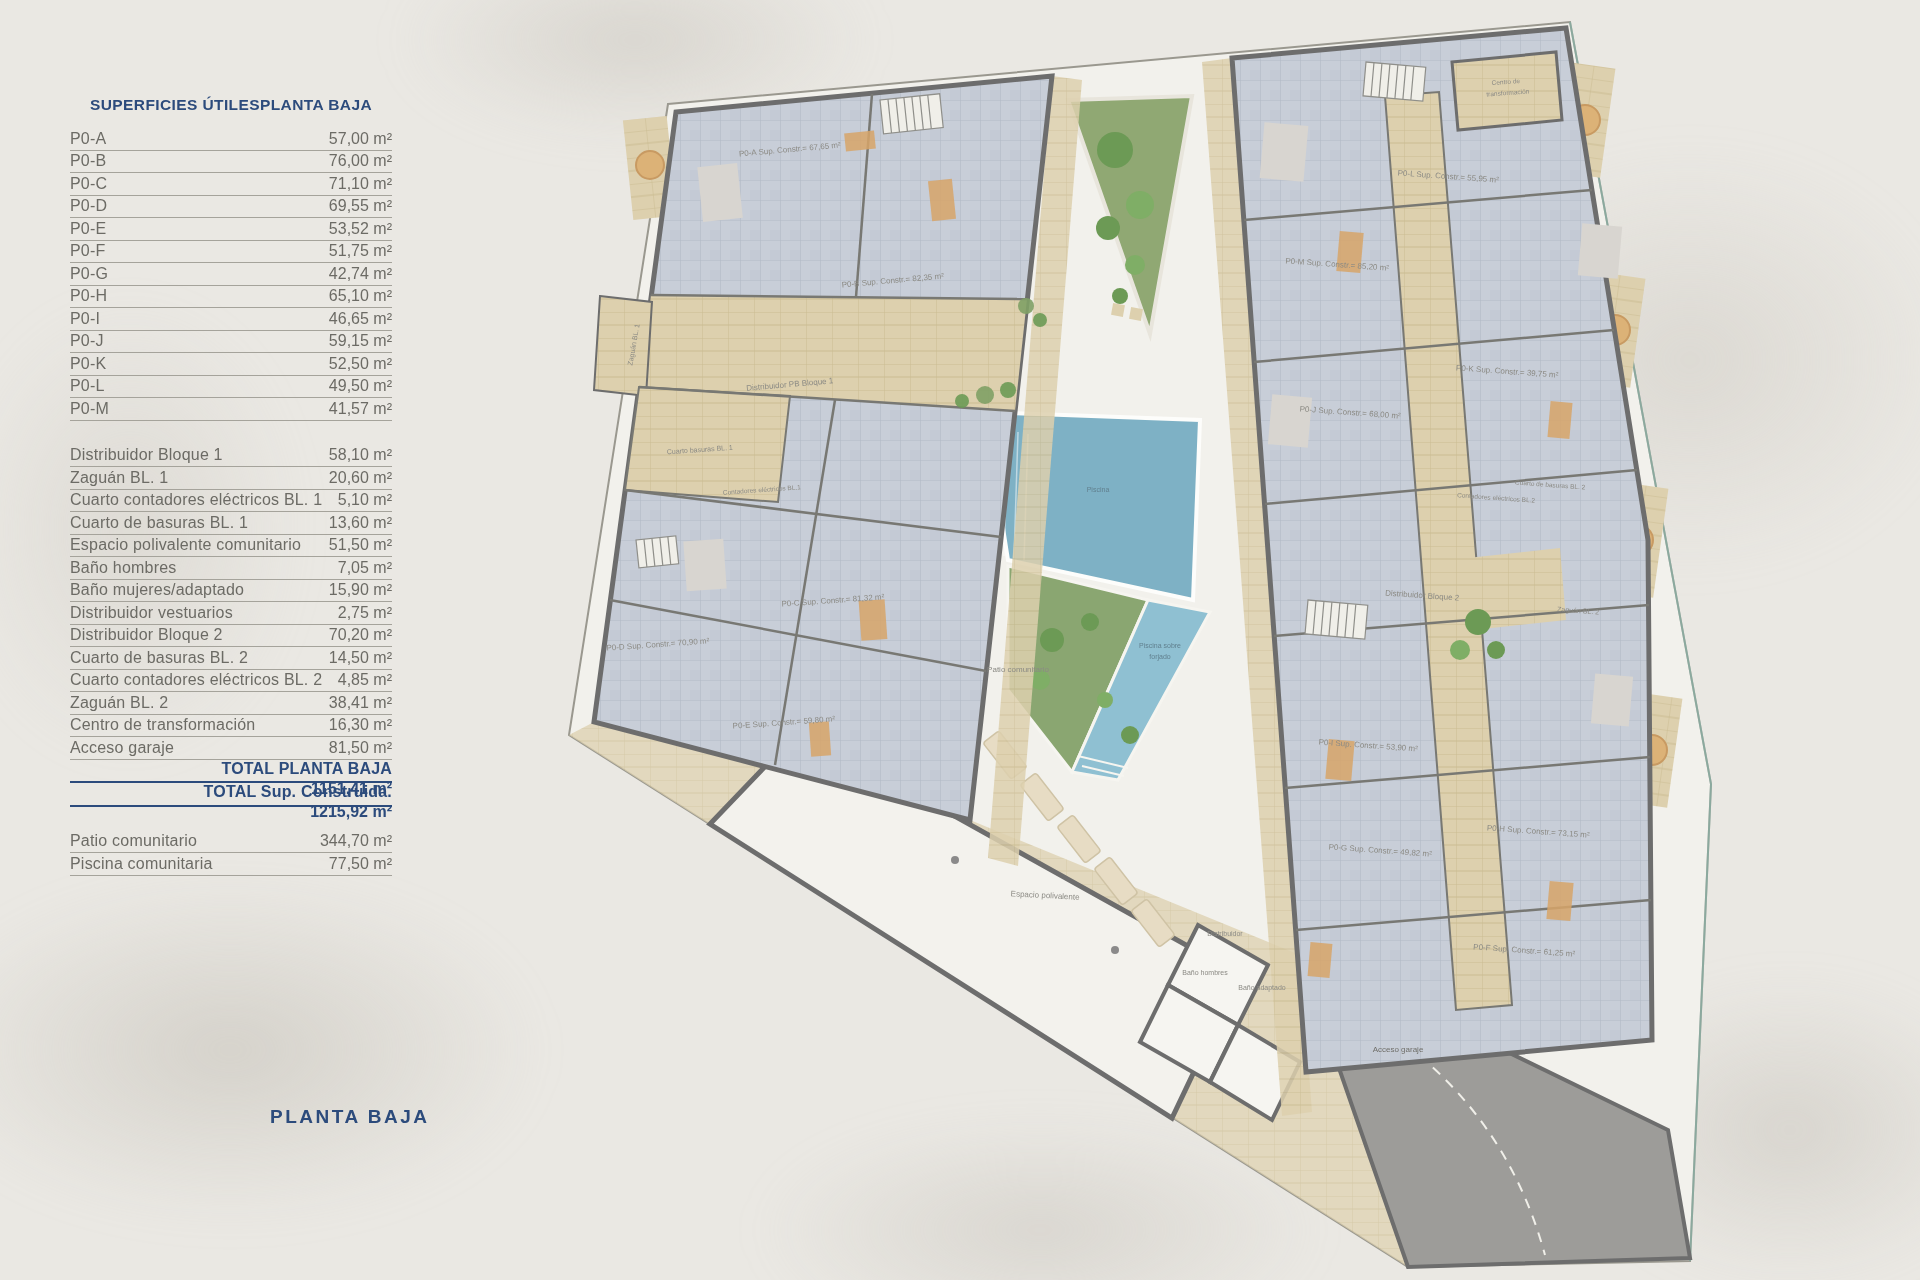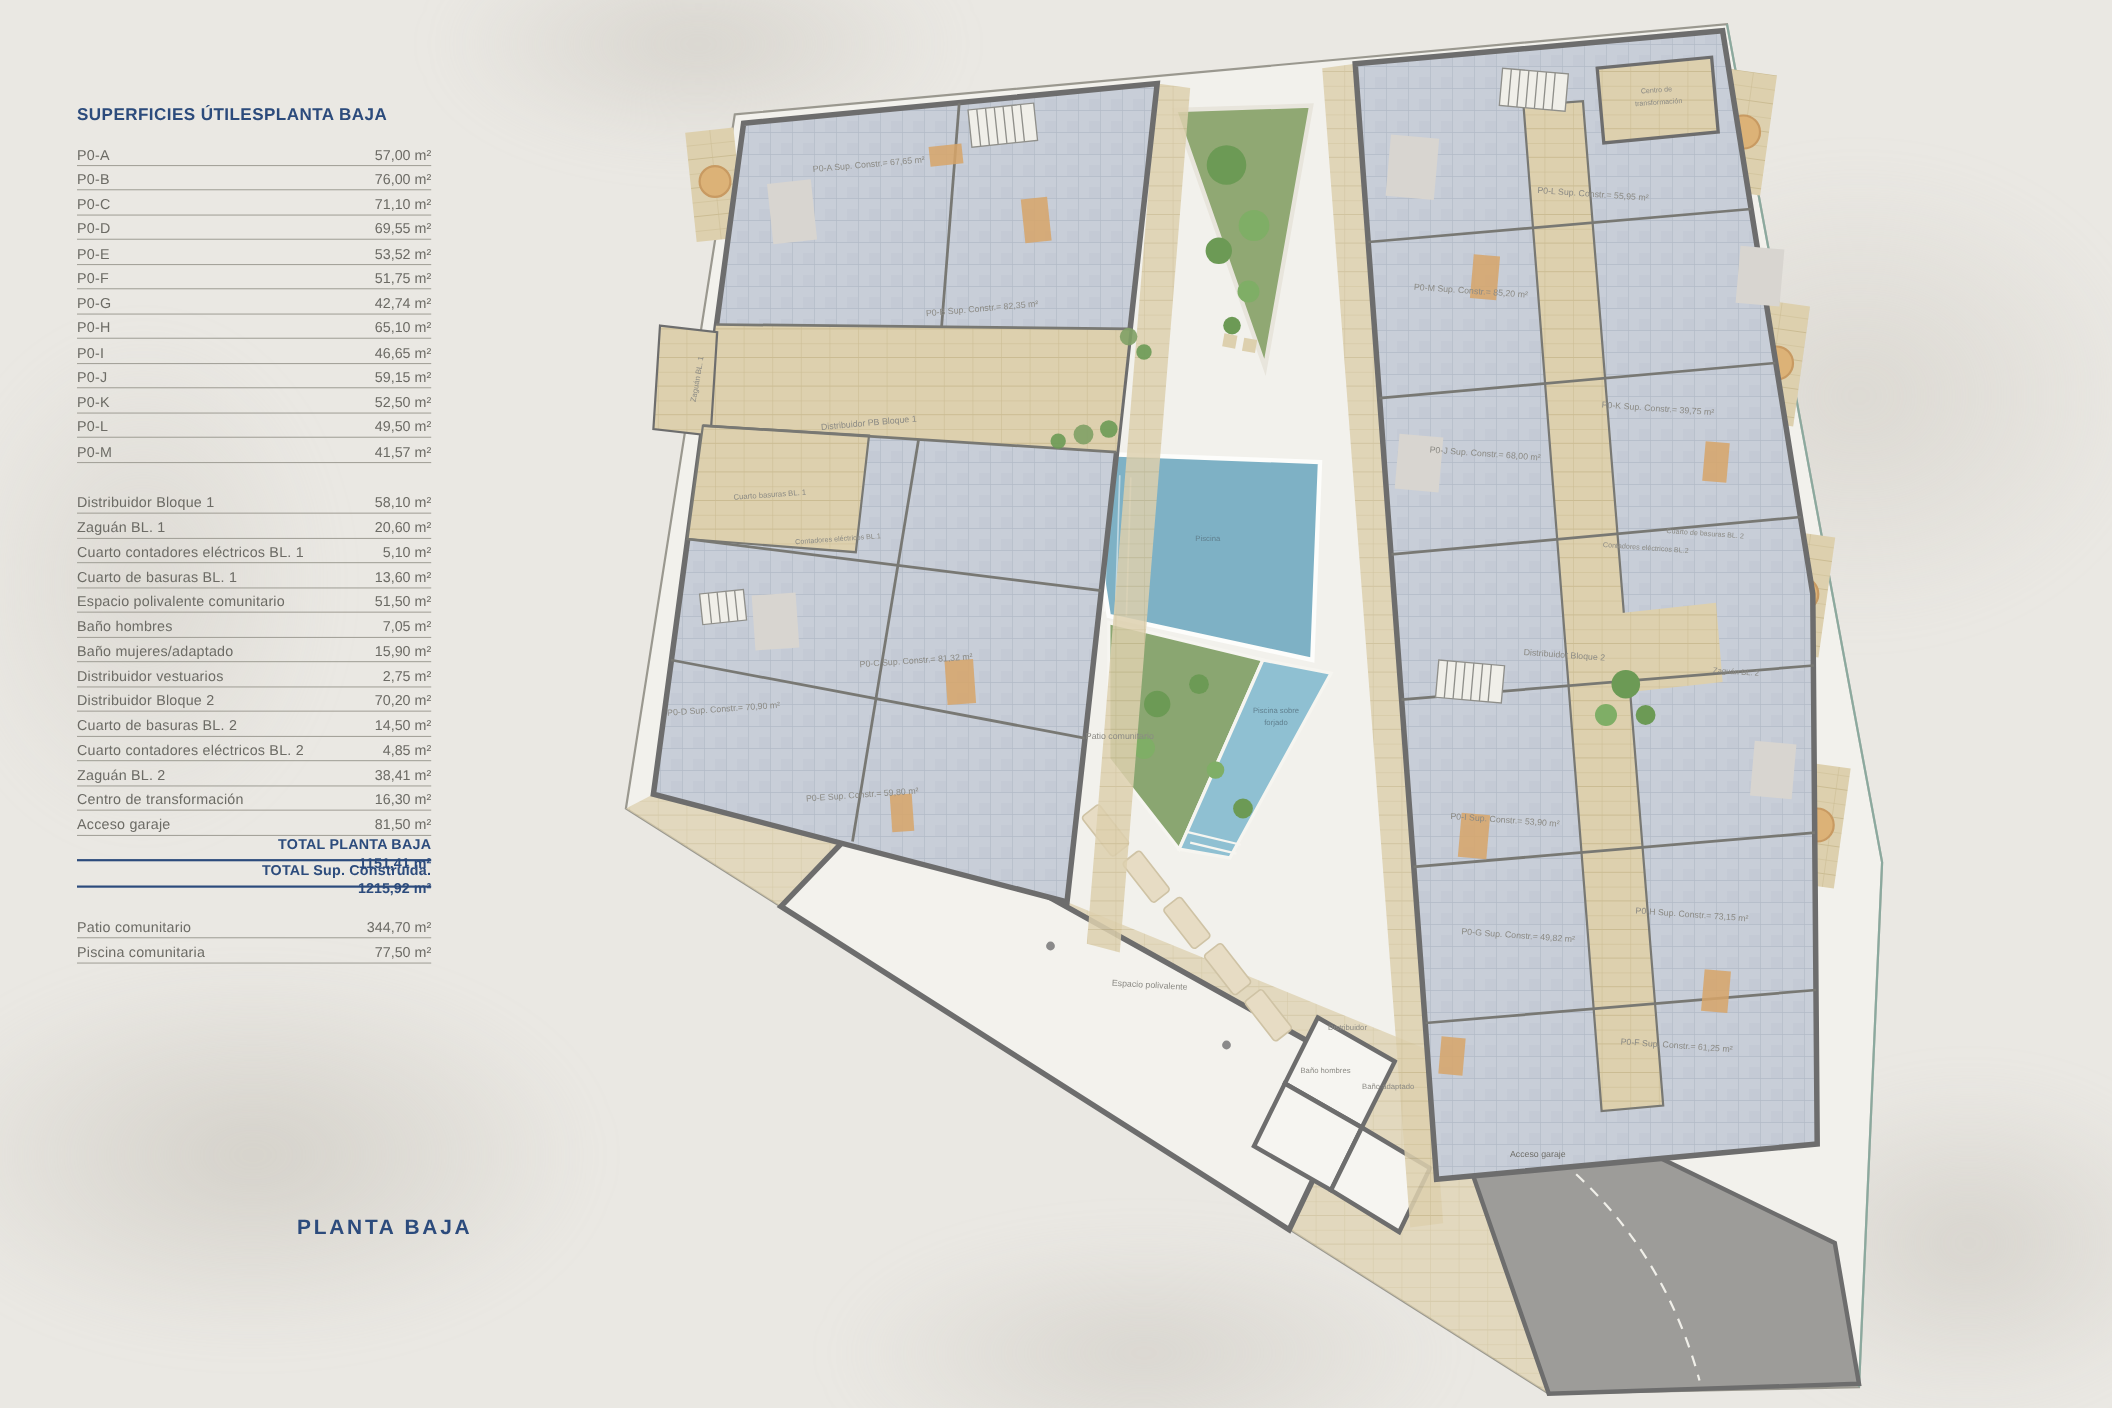--- a/index.html
+++ b/index.html
@@ -9,26 +9,26 @@
   .b1{left:-80px;top:880px;width:620px;height:340px;background:radial-gradient(closest-side,rgba(195,191,182,.55),rgba(195,191,182,0));}
   .b2{left:400px;top:-60px;width:470px;height:200px;background:radial-gradient(closest-side,rgba(198,194,186,.5),rgba(198,194,186,0));}
   .b3{left:1430px;top:150px;width:520px;height:420px;background:radial-gradient(closest-side,rgba(203,199,191,.45),rgba(203,199,191,0));}
   .b4{left:1580px;top:980px;width:420px;height:300px;background:radial-gradient(closest-side,rgba(197,193,185,.5),rgba(197,193,185,0));}
   .b5{left:-40px;top:300px;width:340px;height:460px;background:radial-gradient(closest-side,rgba(203,199,191,.4),rgba(203,199,191,0));}
   .b6{left:760px;top:1120px;width:560px;height:220px;background:radial-gradient(closest-side,rgba(196,192,184,.45),rgba(196,192,184,0));}
 
   .plan{position:absolute;left:0;top:0;width:1920px;height:1280px;}
 
   .surface-table{position:absolute;left:70px;top:96px;width:322px;z-index:5;}
-  .tbl-head{display:flex;justify-content:flex-start;color:#2c4b7c;
+  .tbl-head{display:flex;justify-content:center;color:#2c4b7c;
             font-weight:bold;font-size:15.5px;letter-spacing:.4px;margin-bottom:14px;}
   .sec{margin-top:0;}
   .sec + .sec{margin-top:24px;}
   .row{display:flex;justify-content:space-between;align-items:flex-end;
-       height:21.5px;border-bottom:1px solid #a5a39b;font-size:13px;color:#6c6b65;}
+       height:21.5px;border-bottom:1px solid #a5a39b;font-size:16px;color:#6c6b65;}
   .row .lbl{padding-bottom:2px;letter-spacing:.2px;}
   .row .val{padding-bottom:2px;}
   .row.total{color:#2c4b7c;font-weight:bold;border-bottom:2px solid #2c4b7c;flex-direction:column;}
   .floor-title{position:absolute;left:270px;top:1106px;z-index:5;color:#2c4b7c;
                font-weight:bold;font-size:19px;letter-spacing:2.5px;}
 
   .pl{font-family:"Liberation Sans",sans-serif;font-size:8px;fill:#8b8a84;text-anchor:middle;}
   .pl7{font-size:7px;}
   .pl65{font-size:6.5px;}
   .plb{fill:#61808f;}

